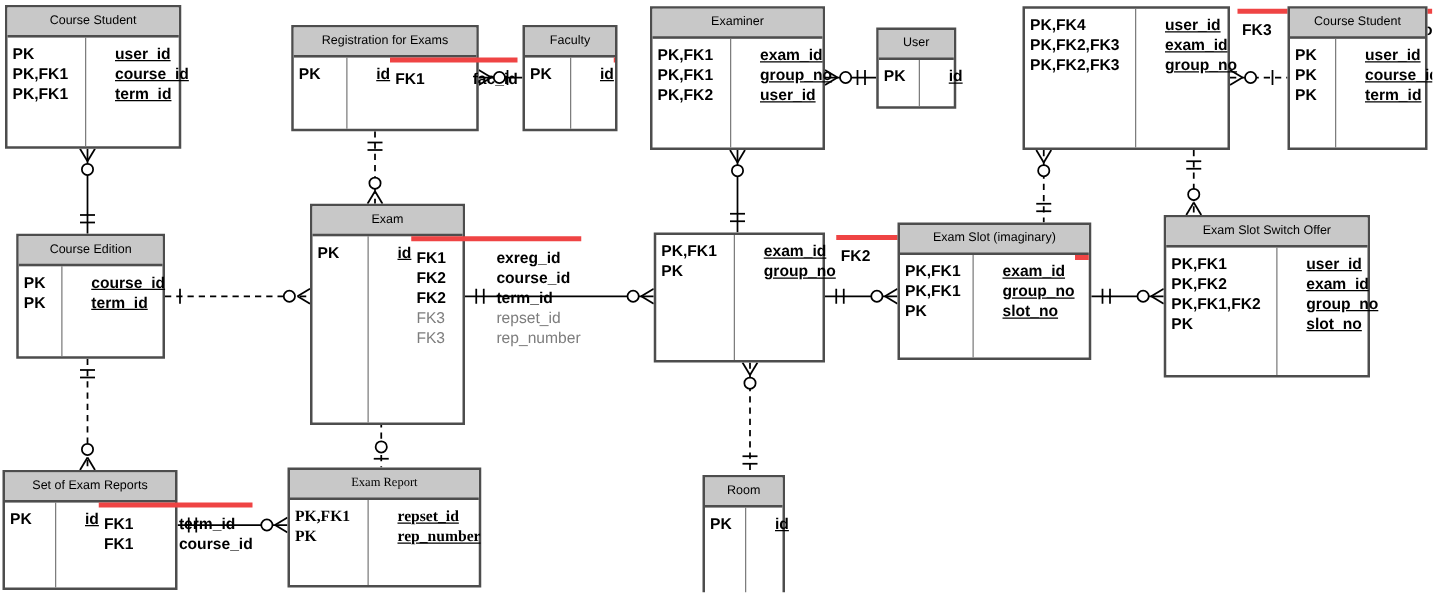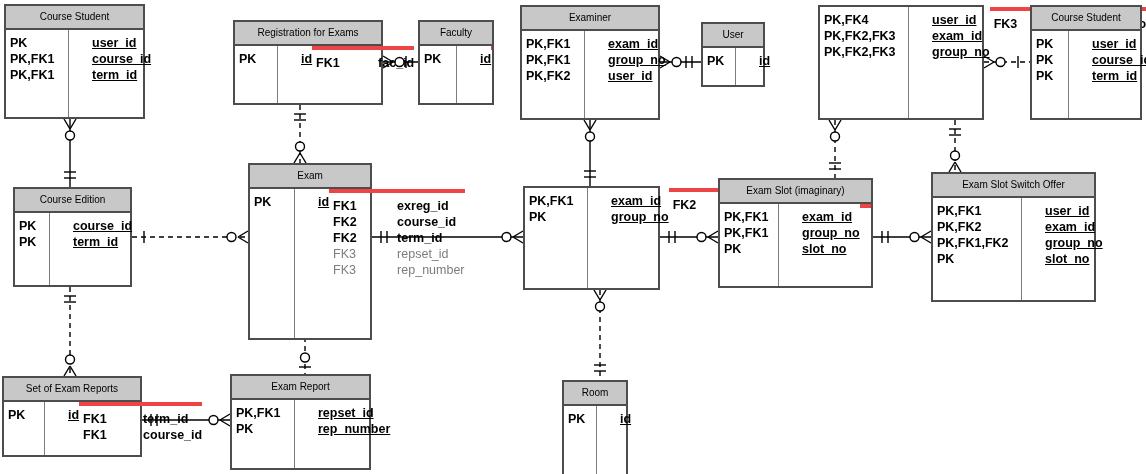--- a/index.html
+++ b/index.html
@@ -364,21 +364,21 @@
               <span class="f u">group_no</span>
             </div>
             <div class="row">
               <span class="k" style="width: 88px;">PK</span>
               <span class="f u">slot_no</span>
             </div>
           </div>
           <div class="section"></div>
         </div>
       </div>
-      <div class="entity" style="left: 2px; top: 376px; width: 140px; height: 81px;">
+      <div class="entity" style="left: 2px; top: 376px; width: 140px; height: 96px;">
         <div class="entity-title">Set of Exam Reports</div>
         <div class="entity-body">
           <div class="col-sep" style="left: 40px;"></div>
           <div class="section">
             <div class="row">
               <span class="k" style="width: 40px;">PK</span>
               <span class="f u">id</span>
             </div>
           </div>
           <div class="section">
@@ -386,21 +386,21 @@
               <span class="k" style="width: 40px;">FK1</span>
               <span class="f">term_id</span>
             </div>
             <div class="row">
               <span class="k" style="width: 40px;">FK1</span>
               <span class="f">course_id</span>
             </div>
           </div>
         </div>
       </div>
-      <div class="entity" style="left: 230px; top: 374px; width: 141px; height: 96px;">
+      <div class="entity" style="left: 230px; top: 374px; width: 155px; height: 96px; font-family: Liberation Serif, serif;">
         <div class="entity-title">Exam Report</div>
         <div class="entity-body">
           <div class="col-sep" style="left: 62px;"></div>
           <div class="section">
             <div class="row">
               <span class="k" style="width: 62px;">PK,FK1</span>
               <span class="f u">repset_id</span>
             </div>
             <div class="row">
               <span class="k" style="width: 62px;">PK</span>

